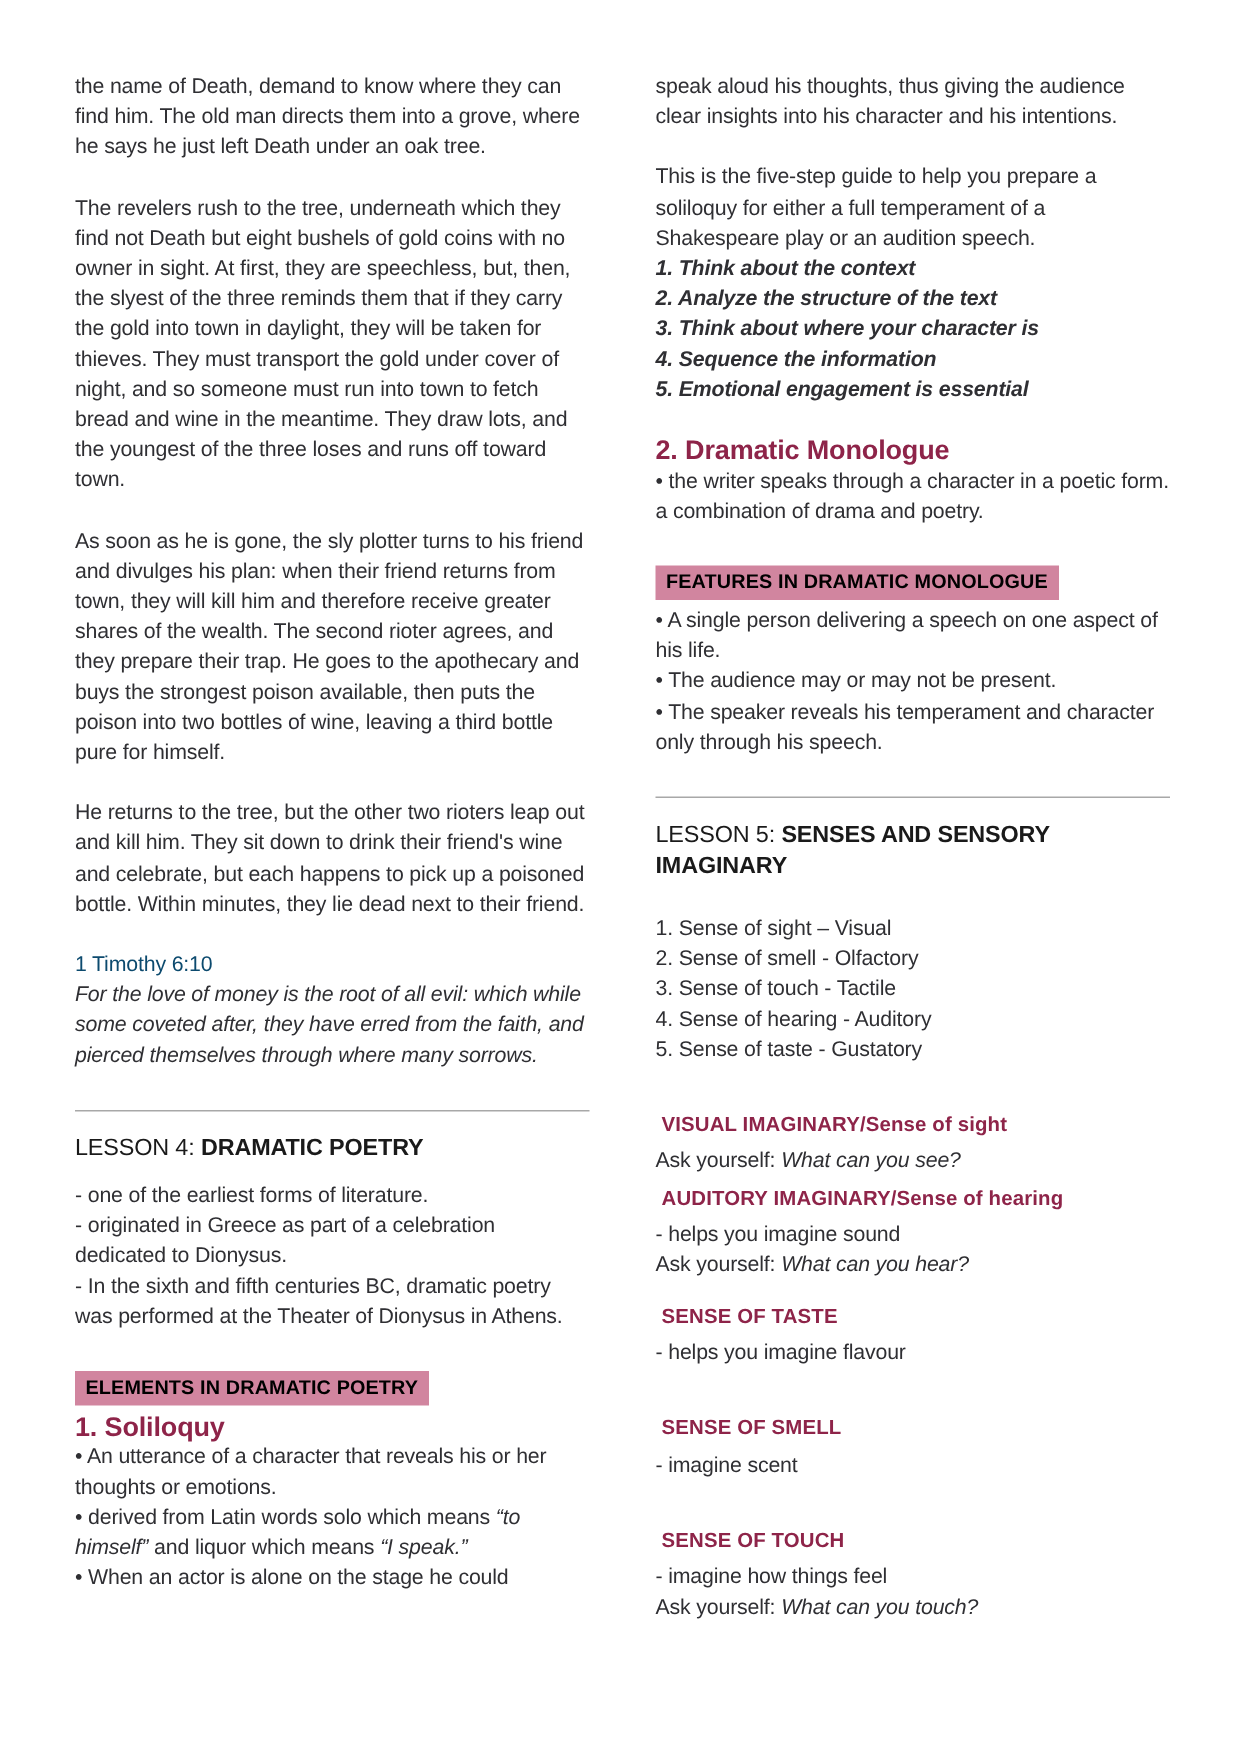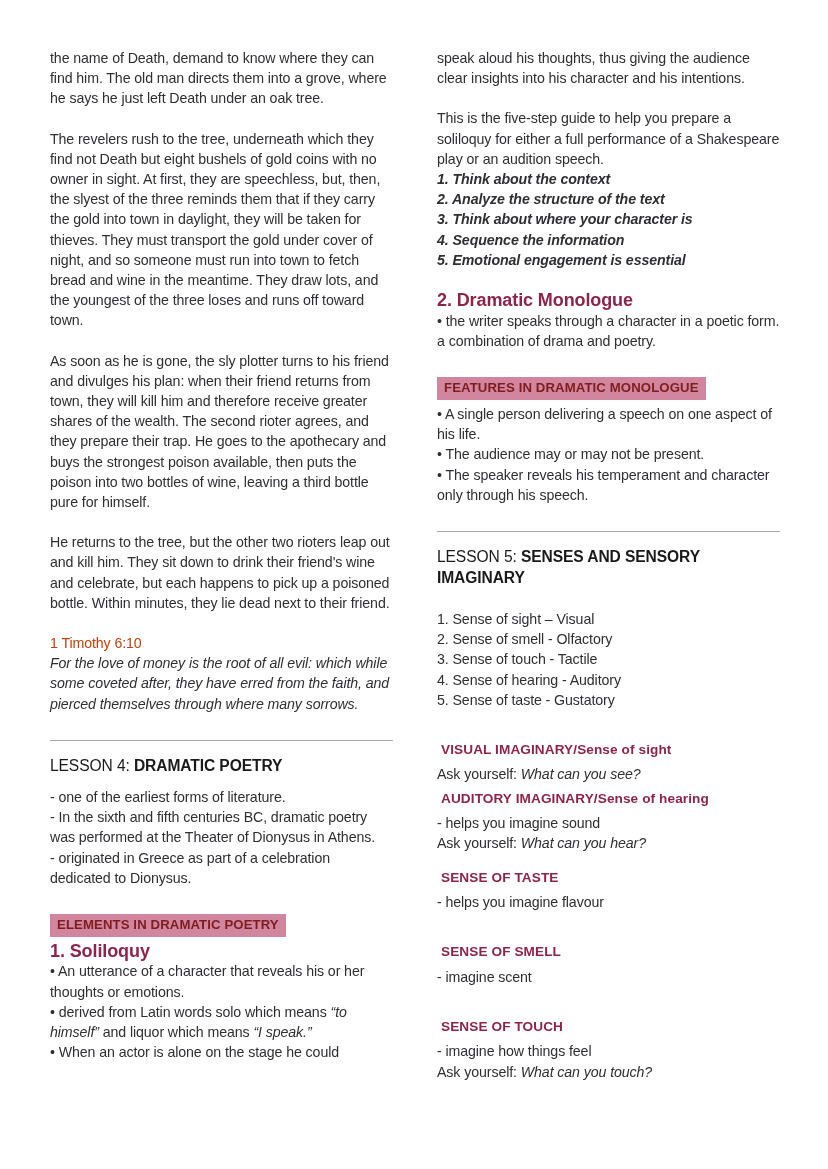--- a/index.html
+++ b/index.html
@@ -40,21 +40,21 @@
   }
   .para { margin-bottom: 20px; }
   .para-tight { margin-bottom: 0; }
   .spacer-sm { height: 20px; }
   .spacer-xs { height: 10px; }
   .spacer-md { height: 26px; }
 
   .verse-ref {
     font-size: 14.2px;
     line-height: 20.2px;
-    color: #c2410c;
+    color: #0c4a6e;
     margin: 0;
   }
   .verse-body {
     font-style: italic;
     font-size: 14.2px;
     line-height: 20.2px;
     color: #2f2f33;
     margin: 0;
   }
 
@@ -70,21 +70,21 @@
     line-height: 21px;
     color: #1a1a1a;
     margin: 0 0 11px 0;
     letter-spacing: -0.1px;
   }
   .lesson-head b { font-weight: 700; }
 
   .hl {
     display: inline-block;
     background: #d1859f;
-    color: #7f1d1d;
+    color: #000000;
     font-weight: 700;
     font-size: 13.2px;
     line-height: 16px;
     letter-spacing: 0.1px;
     padding: 3px 7px 4px 7px;
     margin: 0 0 4px 0;
   }
 
   .sub-head {
     color: #8e2449;
@@ -130,22 +130,22 @@
         <p class="verse-ref">1 Timothy 6:10</p>
         <p class="verse-body">For the love of money is the root of all evil: which while some coveted after, they have erred from the faith, and pierced themselves through where many sorrows.</p>
       </div>
 
       <hr class="rule-gray">
 
       <p class="lesson-head"><span>LESSON 4: </span><b>DRAMATIC POETRY</b></p>
 
       <div class="bullets">
         <p class="line">- one of the earliest forms of literature.</p>
+        <p class="line">- originated in Greece as part of a celebration dedicated to Dionysus.</p>
         <p class="line">- In the sixth and fifth centuries BC, dramatic poetry was performed at the Theater of Dionysus in Athens.</p>
-        <p class="line">- originated in Greece as part of a celebration dedicated to Dionysus.</p>
       </div>
 
       <div class="spacer-md"></div>
 
       <div>
         <span class="hl">ELEMENTS IN DRAMATIC POETRY</span>
       </div>
 
       <p class="sub-head">1. Soliloquy</p>
 
@@ -154,21 +154,21 @@
         <p class="line"><span>• derived from Latin words solo which means </span><span class="italic">“to himself”</span><span> and liquor which means </span><span class="italic">“I speak.”</span></p>
         <p class="line">• When an actor is alone on the stage he could</p>
       </div>
 
     </div>
 
     <div class="col">
 
       <p class="para">speak aloud his thoughts, thus giving the audience clear insights into his character and his intentions.</p>
 
-      <p class="para-tight">This is the five-step guide to help you prepare a soliloquy for either a full performance of a Shakespeare play or an audition speech.</p>
+      <p class="para-tight">This is the five-step guide to help you prepare a soliloquy for either a full temperament of a Shakespeare play or an audition speech.</p>
 
       <div class="steps">
         <p class="line">1. Think about the context</p>
         <p class="line">2. Analyze the structure of the text</p>
         <p class="line">3. Think about where your character is</p>
         <p class="line">4. Sequence the information</p>
         <p class="line">5. Emotional engagement is essential</p>
       </div>
 
       <div class="spacer-sm"></div>

